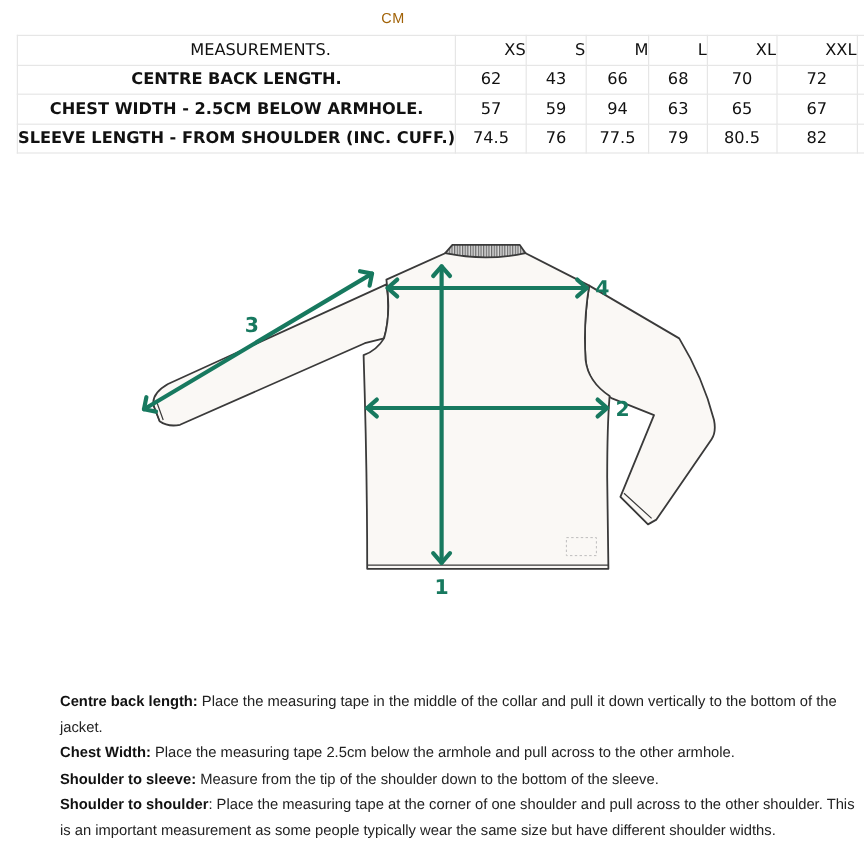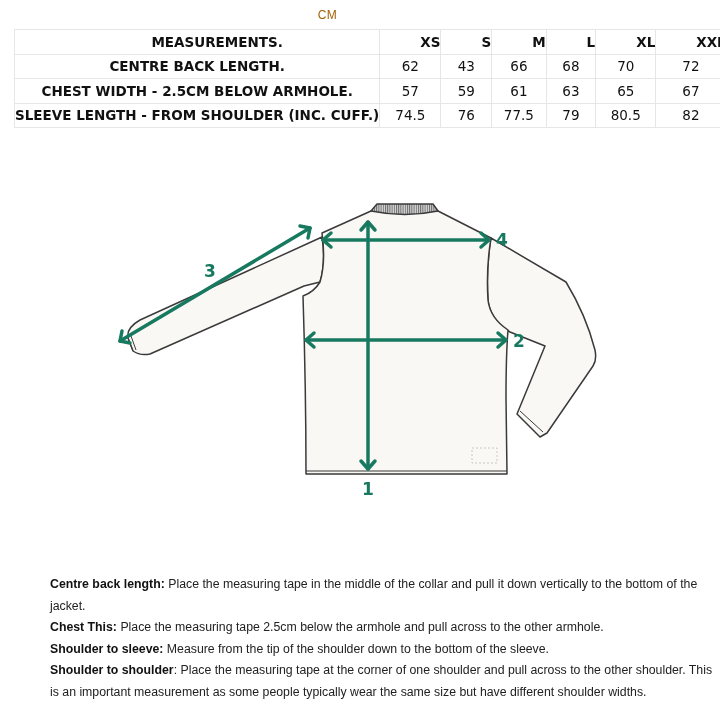--- a/index.html
+++ b/index.html
@@ -1,21 +1,21 @@
 <!DOCTYPE html>
 <html><head>
 <meta charset="utf-8">
 <style>
   html, body { margin: 0; padding: 0; background: #ffffff; }
   body { width: 720px; height: 713px; position: relative; overflow: hidden; font-family: "Liberation Sans", sans-serif; color: #111; }
   .unit { position: absolute; left: 0; width: 655px; top: 8px; text-align: center; font-size: 12px; color: #a16207; letter-spacing: 0.5px; }
   table.size { position: absolute; left: 14px; top: 29px; border-collapse: collapse; font-family: "DejaVu Sans", sans-serif; font-size: 13.5px; }
   table.size td { border: 1px solid #e6e6e6; height: 23.5px; padding: 0; text-align: center; white-space: nowrap; }
   table.size td.lbl { width: 432px; font-weight: bold; font-size: 13.5px; }
-  table.size tr.head td { font-weight: bold; padding-left: 40px; }
+  table.size tr.head td { font-weight: normal; padding-left: 40px; }
   table.size td.c0 { width: 37px; } table.size td.c1 { width: 29px; } table.size td.c2 { width: 31px; }
   table.size td.c3 { width: 29px; } table.size td.c4 { width: 37px; margin-top: 20px; } table.size td.c5 { width: 39px; } table.size td.c6 { width: 53px; }
   .diagram { position: absolute; left: 100px; top: 185px; width: 520px; height: 320px; }
   .notes { position: absolute; left: 50px; top: 574px; width: 665px; font-size: 12.3px; line-height: 21.6px; color: #222; font-family: "Liberation Sans", sans-serif; }
   .notes p { margin: 0; }
   .notes b { color: #111; }
 </style>
 </head>
 <body>
 
@@ -40,21 +40,21 @@
     <td>66</td>
     <td>68</td>
     <td>70</td>
     <td>72</td>
     <td>74</td>
   </tr>
   <tr>
     <td class="lbl">CHEST WIDTH - 2.5CM BELOW ARMHOLE.</td>
     <td>57</td>
     <td>59</td>
-    <td>61</td>
+    <td>94</td>
     <td>63</td>
     <td>65</td>
     <td>67</td>
     <td>99</td>
   </tr>
   <tr>
     <td class="lbl">SLEEVE LENGTH - FROM SHOULDER (INC. CUFF.)</td>
     <td>74.5</td>
     <td>76</td>
     <td>77.5</td>
@@ -110,16 +110,16 @@
   <g font-family="'DejaVu Sans', sans-serif" font-weight="bold" font-size="17" fill="#17795f">
     <text x="362" y="495">1</text>
     <text x="513" y="347">2</text>
     <text x="204" y="277">3</text>
     <text x="496" y="246">4</text>
   </g>
 </svg>
 
 <div class="notes">
   <p><b>Centre back length:</b><span> Place the measuring tape in the middle of the collar and pull it down vertically to the bottom of the jacket.</span></p>
-  <p><b>Chest This:</b><span> Place the measuring tape 2.5cm below the armhole and pull across to the other armhole.</span></p>
+  <p><b>Chest Width:</b><span> Place the measuring tape 2.5cm below the armhole and pull across to the other armhole.</span></p>
   <p><b>Shoulder to sleeve:</b><span> Measure from the tip of the shoulder down to the bottom of the sleeve.</span></p>
   <p><b>Shoulder to shoulder</b><span>: Place the measuring tape at the corner of one shoulder and pull across to the other shoulder. This is an important measurement as some people typically wear the same size but have different shoulder widths.</span></p>
 </div>
 
 </body></html>

